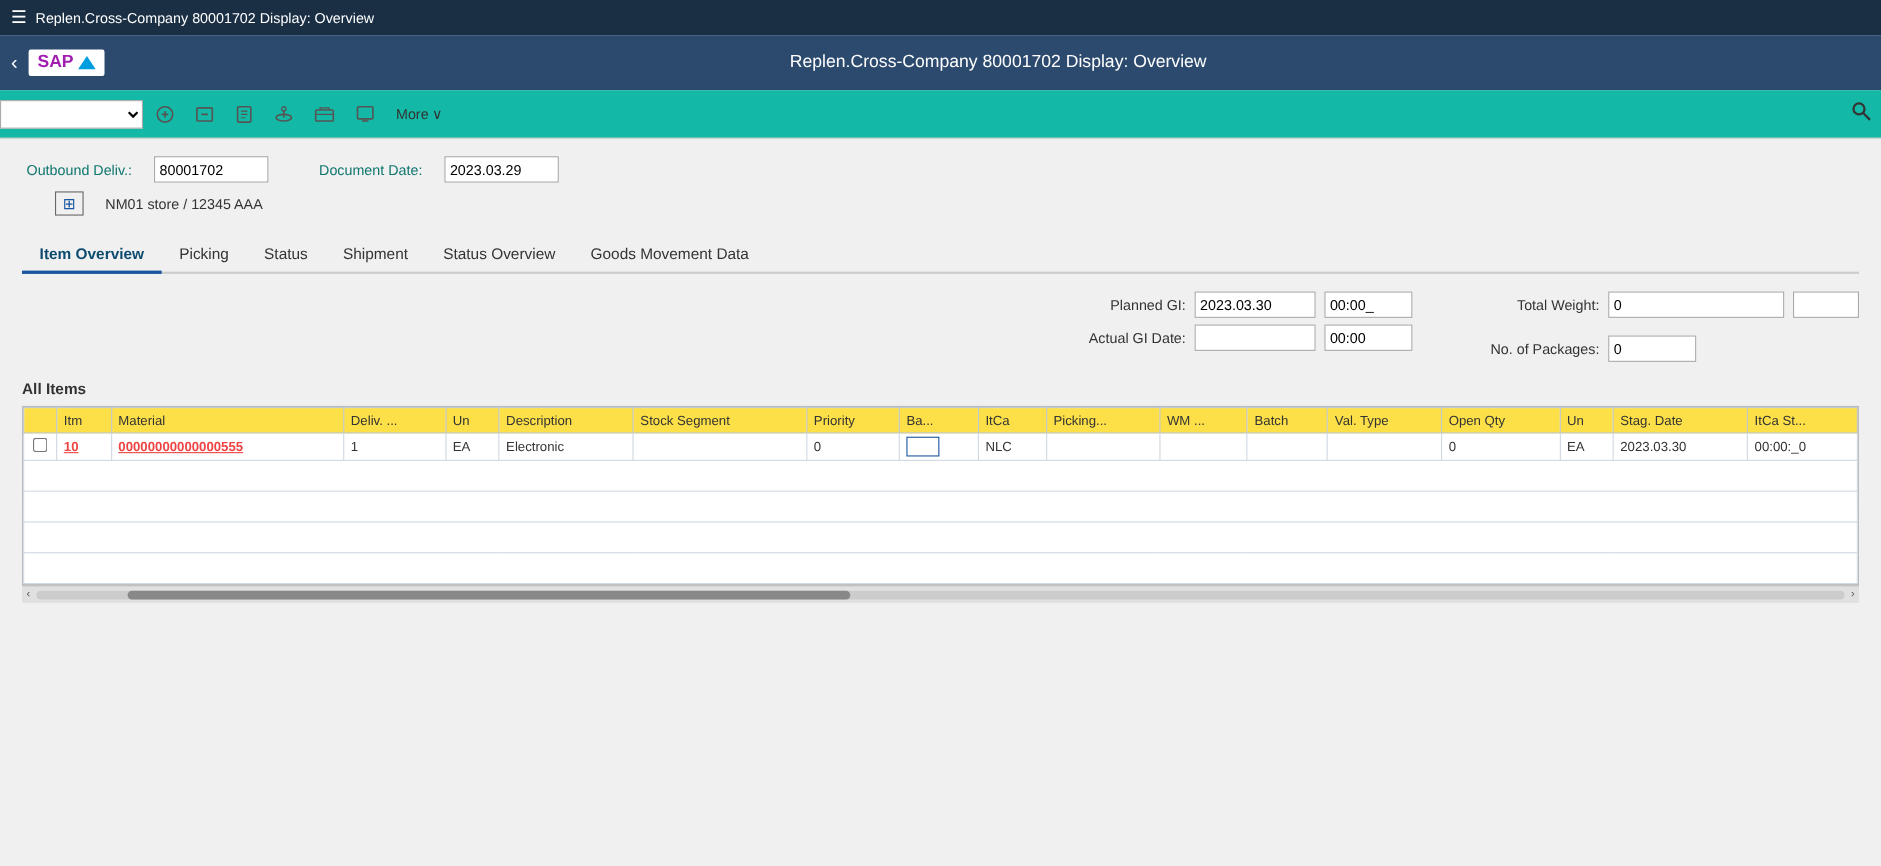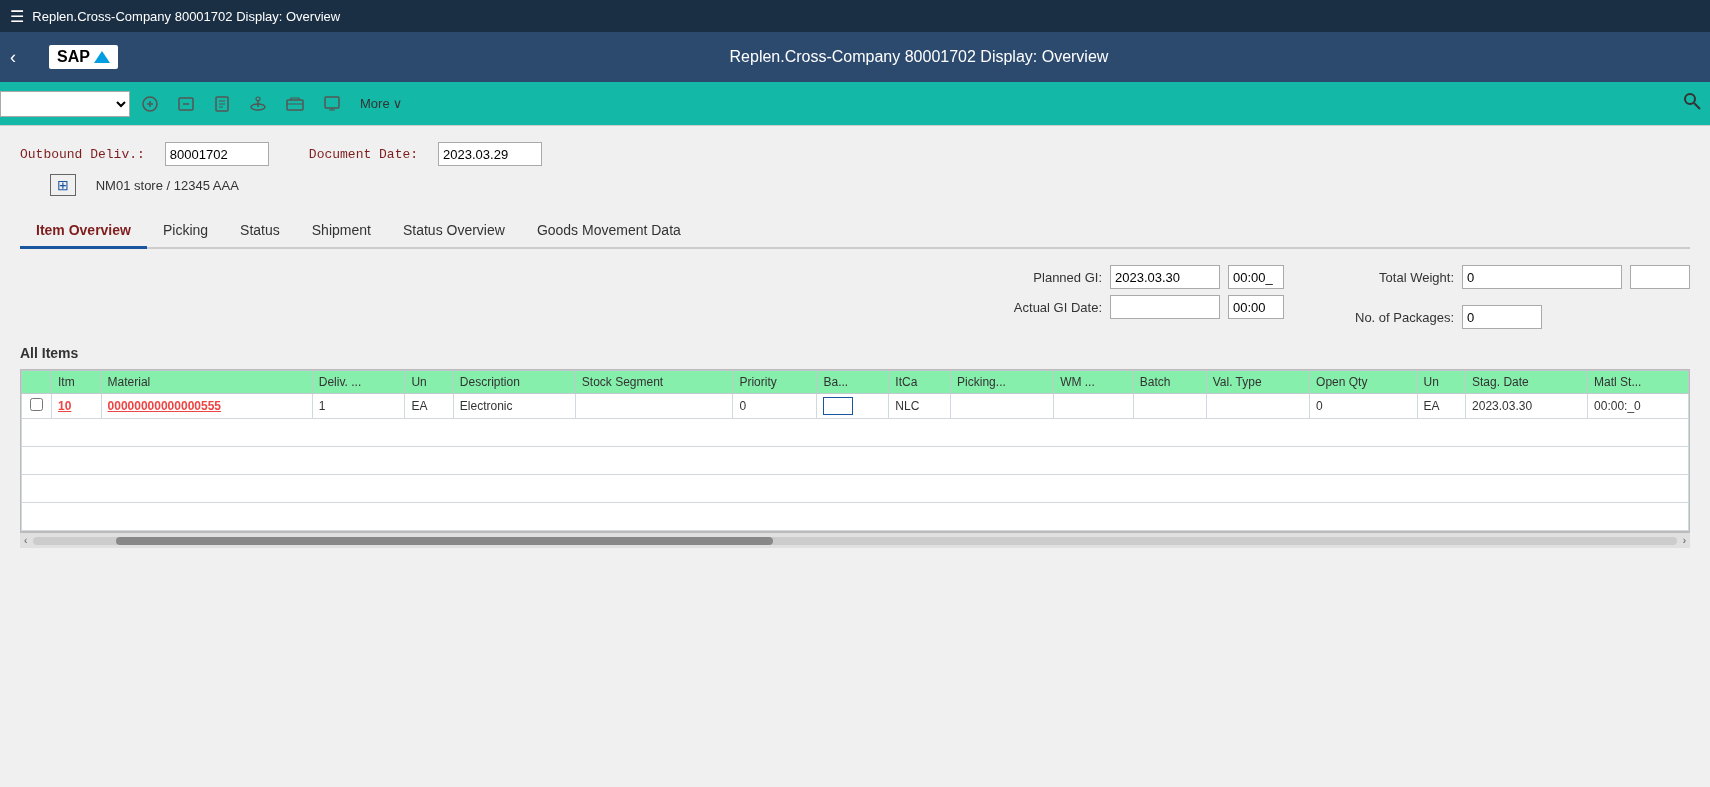--- a/index.html
+++ b/index.html
@@ -32,29 +32,28 @@
     .back-btn {
       color: white;
       font-size: 18px;
       cursor: pointer;
       margin-right: 10px;
       background: none;
       border: none;
     }
     .sap-logo {
       background: white;
-      color: #000000;
+      color: #a21caf;
       font-weight: bold;
       font-size: 16px;
       padding: 3px 8px;
       border-radius: 2px;
       margin-right: 20px;
       display: flex;
       align-items: center;
-      margin-left: 23px;
     }
     .sap-logo .sap-triangle {
       width: 0;
       height: 0;
       border-left: 8px solid transparent;
       border-right: 8px solid transparent;
       border-bottom: 12px solid #009de0;
       margin-left: 4px;
     }
     .header-title {
@@ -118,24 +117,23 @@
       background: #f0f0f0;
       padding: 16px 20px;
     }
     .form-row {
       display: flex;
       align-items: center;
       margin-bottom: 8px;
       gap: 20px;
     }
     .form-label {
-      color: #7f1d1d;
+      color: #0f766e;
       text-align: right;
       min-width: 100px;
-      font-family: Liberation Mono, monospace;
     }
     .form-input {
       border: 1px solid #aaa;
       background: white;
       height: 24px;
       padding: 2px 4px;
       font-size: 13px;
     }
     .form-input.wide { width: 104px; }
     .store-icon {
@@ -156,21 +154,21 @@
     }
     .tab {
       padding: 8px 16px;
       cursor: pointer;
       font-size: 14px;
       color: #333;
       border-bottom: 3px solid transparent;
       margin-bottom: -2px;
     }
     .tab.active {
-      color: #7f1d1d;
+      color: #0c4a6e;
       border-bottom: 3px solid #1a56a0;
       font-weight: bold;
     }
 
     
     .gi-section {
       margin-bottom: 16px;
     }
     .gi-row {
       display: flex;
@@ -184,21 +182,21 @@
       color: #333;
     }
     .gi-input {
       border: 1px solid #aaa;
       background: white;
       height: 24px;
       padding: 2px 4px;
       font-size: 13px;
       width: 110px;
     }
-    .gi-input.time { width: 56px; }
+    .gi-input.time { width: 80px; }
     .gi-input.small { width: 60px; }
     .right-field-row {
       display: flex;
       align-items: center;
       gap: 8px;
     }
     .right-label {
       text-align: right;
       min-width: 110px;
       color: #333;
@@ -213,21 +211,21 @@
     }
 
     
     .items-table {
       width: 100%;
       border-collapse: collapse;
       background: white;
       font-size: 12px;
     }
     .items-table th {
-      background: #86efac;
+      background: #fde047;
       border: 1px solid #c0c8d0;
       padding: 4px 6px;
       text-align: left;
       white-space: nowrap;
       font-weight: normal;
       color: #333;
     }
     .items-table td {
       border: 1px solid #d0d8e0;
       padding: 3px 6px;
@@ -431,21 +429,21 @@
             <th>Priority</th>
             <th>Ba...</th>
             <th>ItCa</th>
             <th>Picking...</th>
             <th>WM ...</th>
             <th>Batch</th>
             <th>Val. Type</th>
             <th>Open Qty</th>
             <th>Un</th>
             <th>Stag. Date</th>
-            <th>Matl St...</th>
+            <th>ItCa St...</th>
           </tr>
         </thead>
         <tbody>
           <tr>
             <td class="col-checkbox">
               <input type="checkbox" style="">
             </td>
             <td>
               <span class="item-link">10</span>
             </td>

